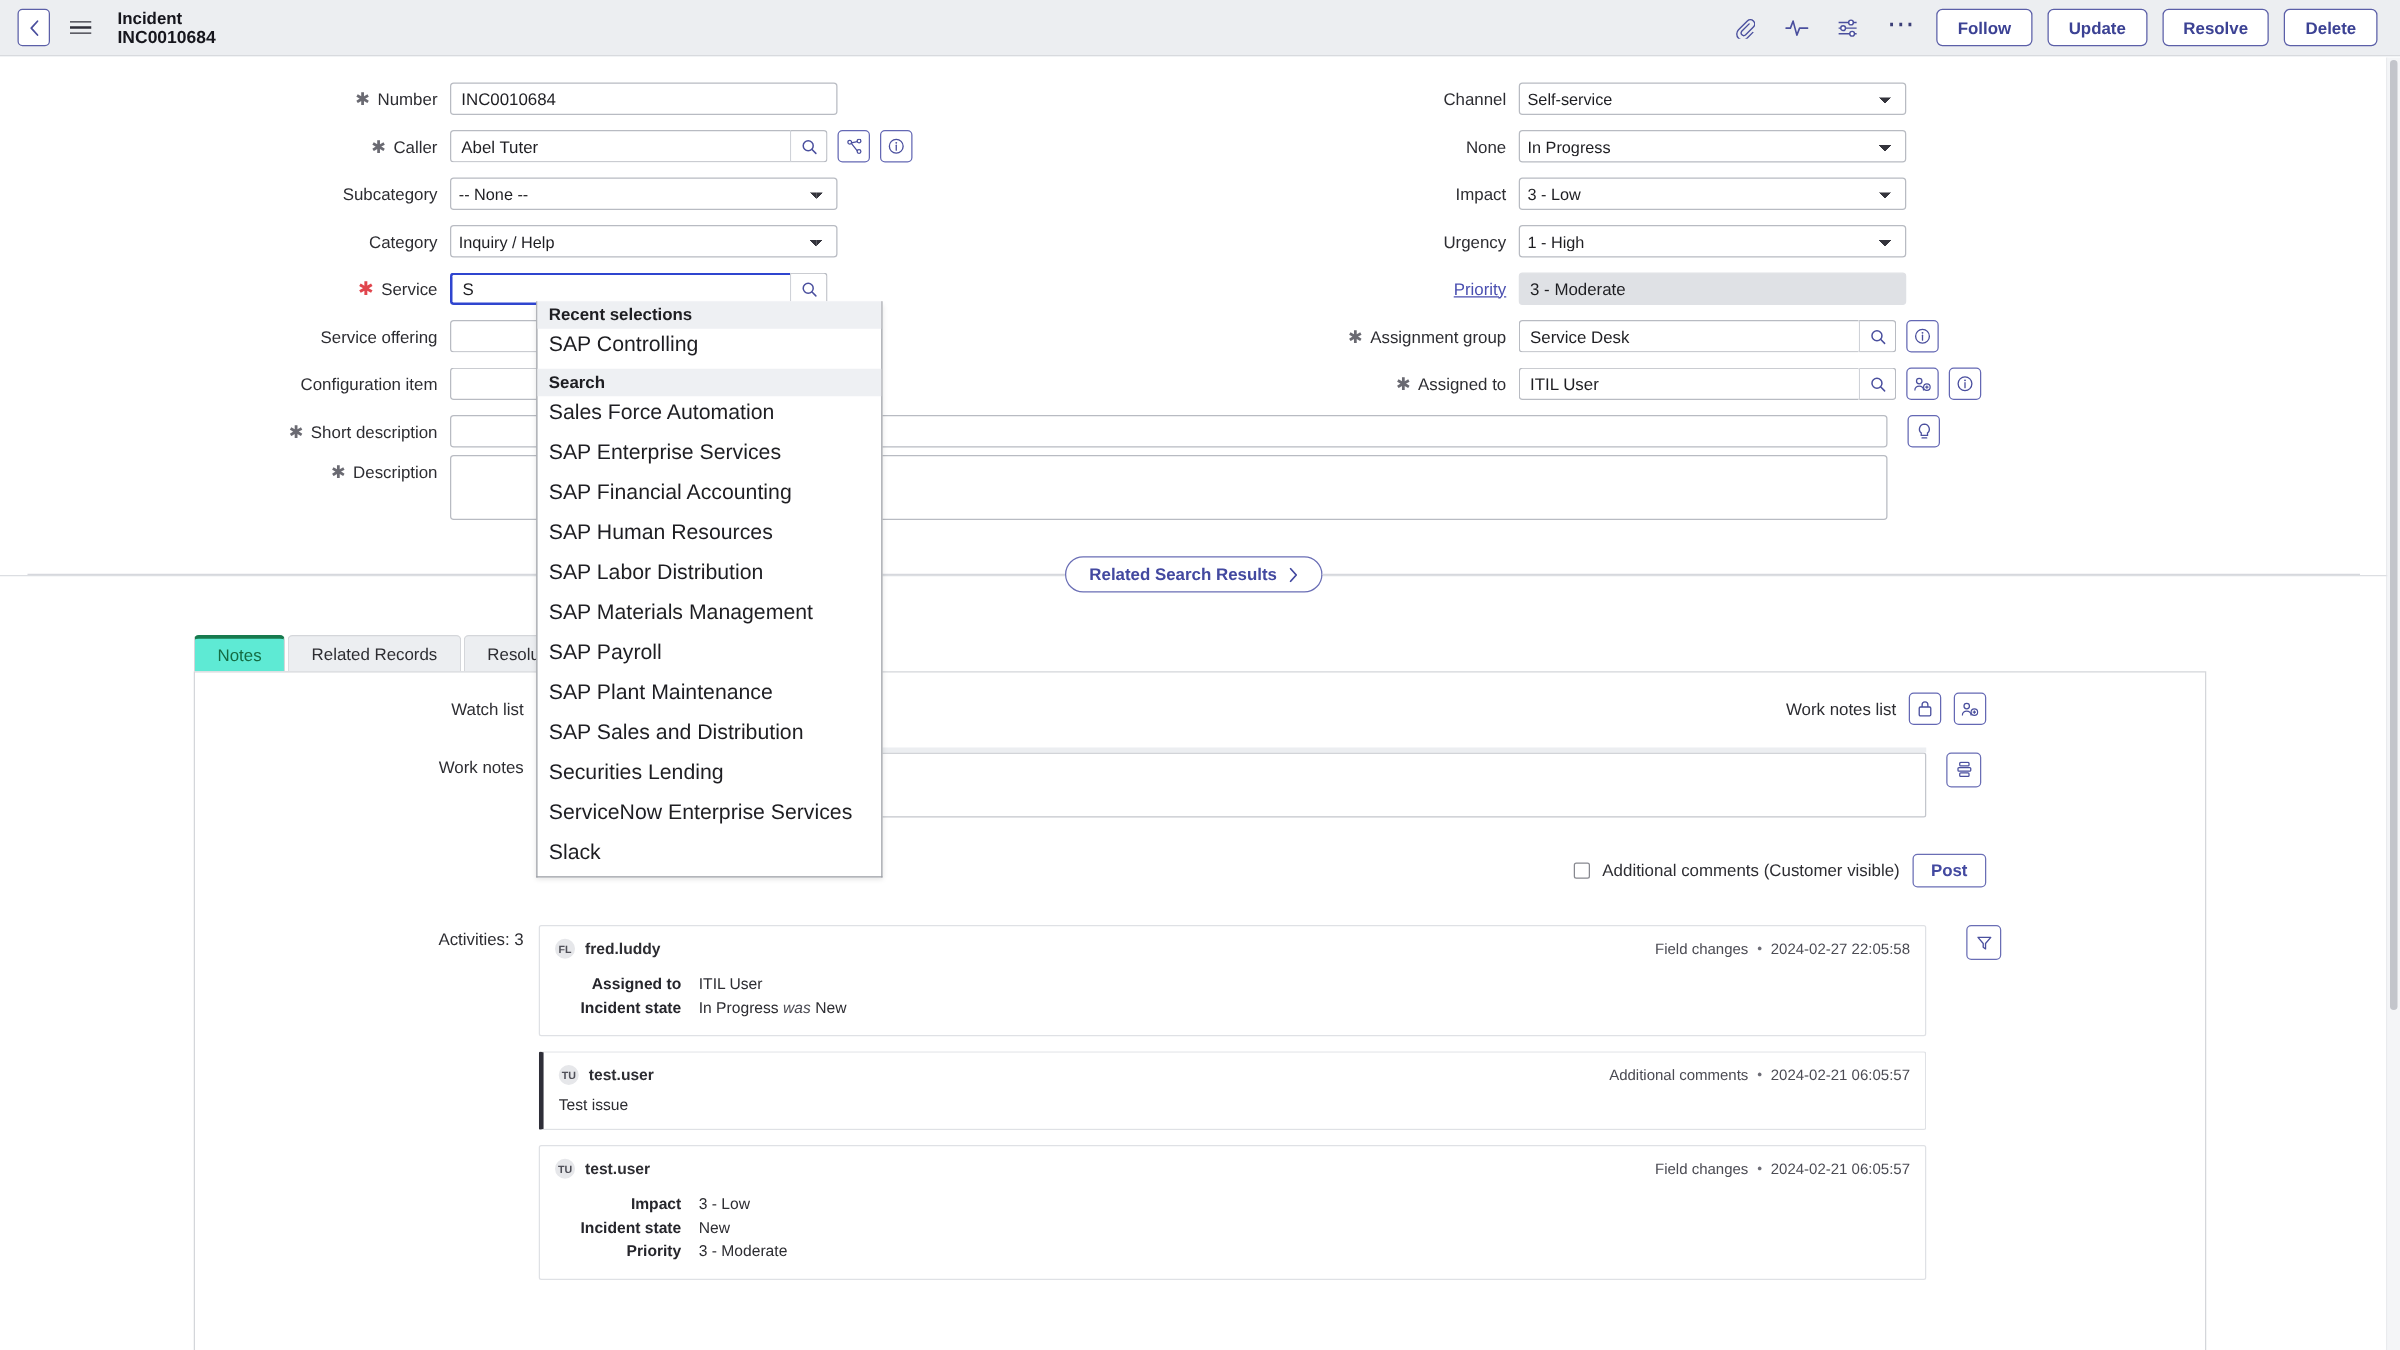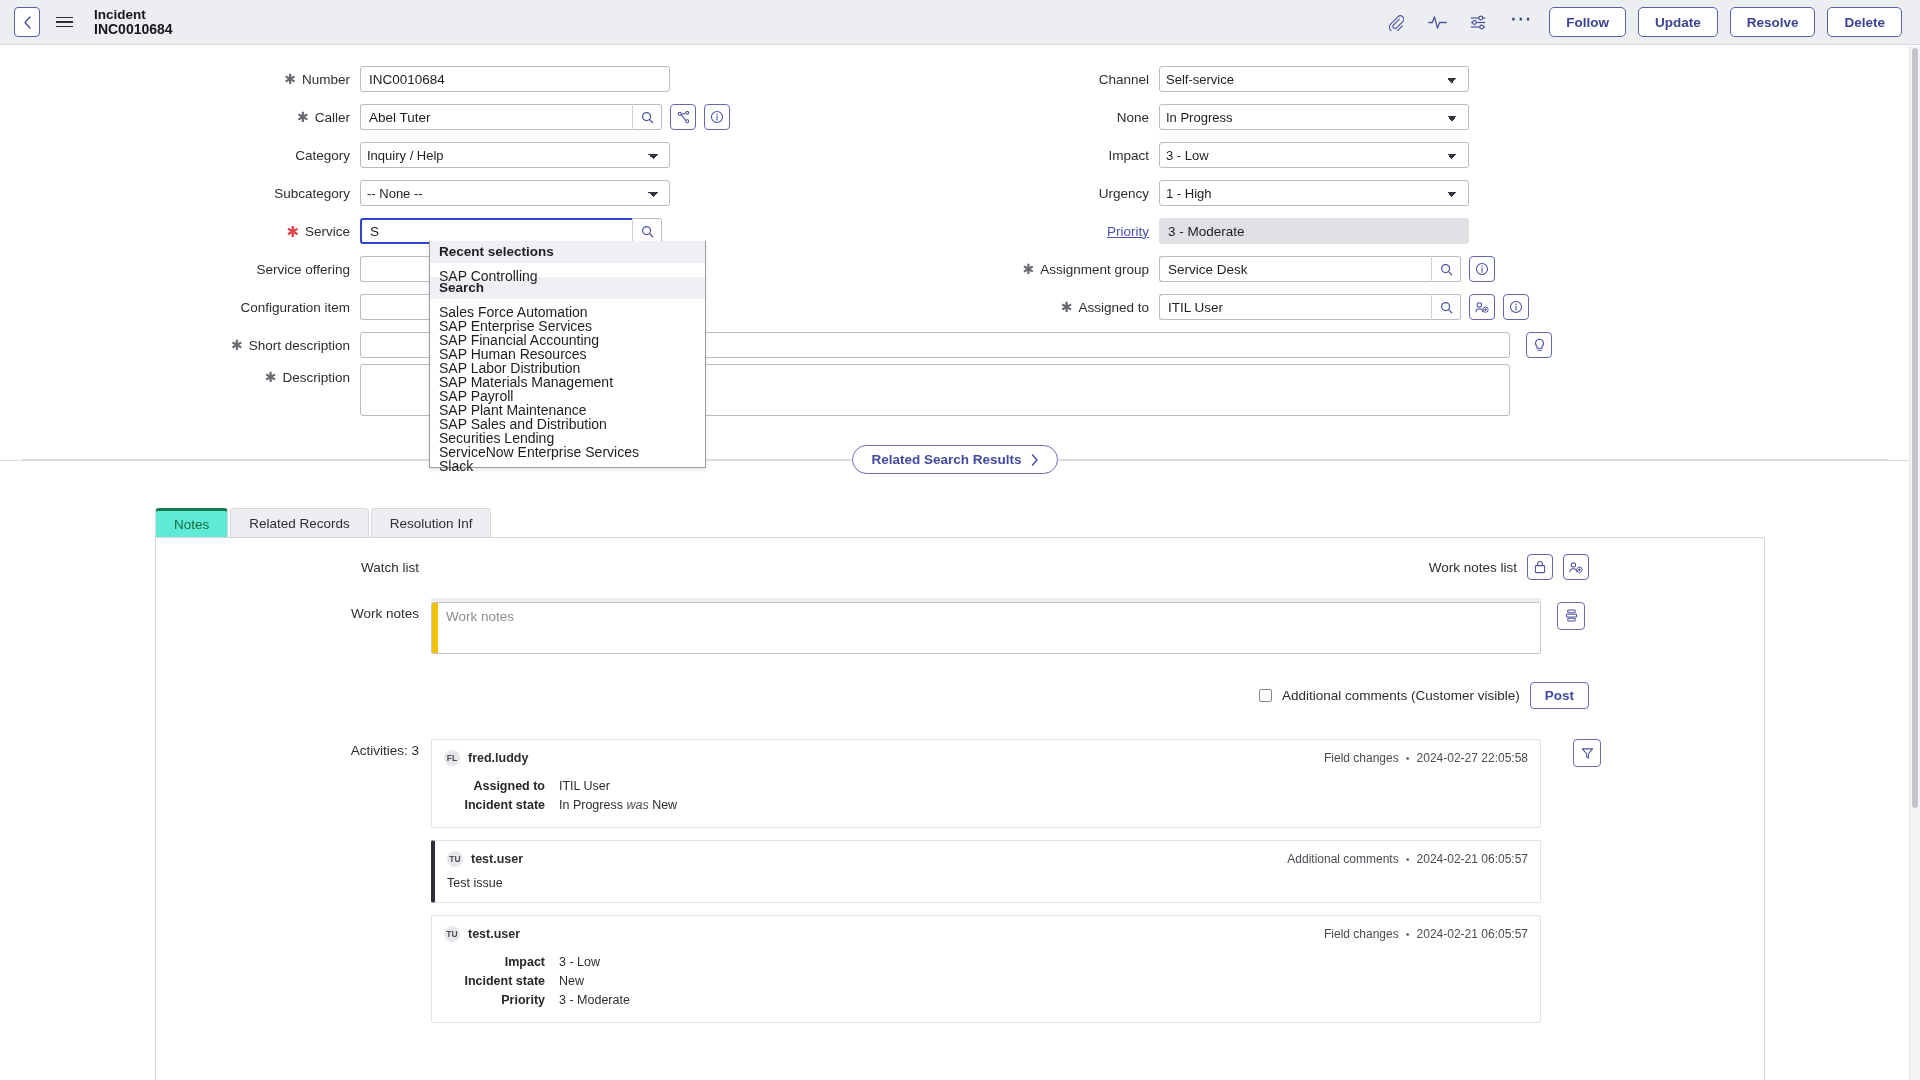--- a/index.html
+++ b/index.html
@@ -62,21 +62,21 @@
 
   
   .form-area {
     position: absolute; top: 46px; left: 0;
     width: 1910px; height: 415px;
     background: #ffffff;
     border-bottom: 1px solid #dcdee2;
   }
   .col { position: absolute; top: 14px; }
   .col-left { left: 0px; width: 760px; }
-  .col-right { left: 904px; width: 760px; }
+  .col-right { left: 960px; width: 760px; }
 
   .frow {
     display: flex; align-items: center;
     height: 38px;
     margin-bottom: 0px;
   }
   .flabel {
     width: 360px; min-width: 360px;
     text-align: right;
     padding-right: 10px;
@@ -282,22 +282,22 @@
     border-top: none;
     z-index: 90;
     box-shadow: 0 2px 4px rgba(0,0,0,0.10);
   }
   .ta-group {
     background: #eef0f3;
     font-size: 13.5px; font-weight: 700; color: #1e1e22;
     padding: 3px 9px; height: 22px; line-height: 16px;
   }
   .ta-item {
-    font-size: 14px; color: #1e1e22;
-    padding: 3px 9px; height: 14px; line-height: 20px;
+    font-size: 17px; color: #1e1e22;
+    padding: 3px 9px; height: 32px; line-height: 20px;
     cursor: pointer; white-space: nowrap;
   }
 
   
   .vscroll {
     position: absolute; right: 0; top: 46px;
     width: 10px; height: 1034px; background: #f4f5f7;
   }
   .vscroll .thumb {
     position: absolute; top: 2px; left: 2px;
@@ -400,36 +400,36 @@
               <circle cx="8" cy="8" r="6.3" stroke="#4a4f9e" stroke-width="1.2" fill="none"></circle>
               <circle cx="8" cy="4.9" r="0.85" fill="#4a4f9e"></circle>
               <line x1="8" y1="7" x2="8" y2="11.6" stroke="#4a4f9e" stroke-width="1.2" stroke-linecap="round"></line>
             </svg>
         </div>
       </div>
     </div>
 
     <div class="frow">
       <div class="flabel">
+        <span>Subcategory</span>
+      </div>
+      <div class="fctl">
+        <select class="sel">
+          <option>-- None --</option>
+        </select>
+      </div>
+    </div>
+
+    <div class="frow">
+      <div class="flabel">
         <span>Category</span>
       </div>
       <div class="fctl">
         <select class="sel">
           <option>Inquiry / Help</option>
-        </select>
-      </div>
-    </div>
-
-    <div class="frow">
-      <div class="flabel">
-        <span>Subcategory</span>
-      </div>
-      <div class="fctl">
-        <select class="sel">
-          <option>-- None --</option>
         </select>
       </div>
     </div>
 
     <div class="frow">
       <div class="flabel">
         <span class="star req">✱</span>
         <span>Service</span>
       </div>
       <div class="fctl">

